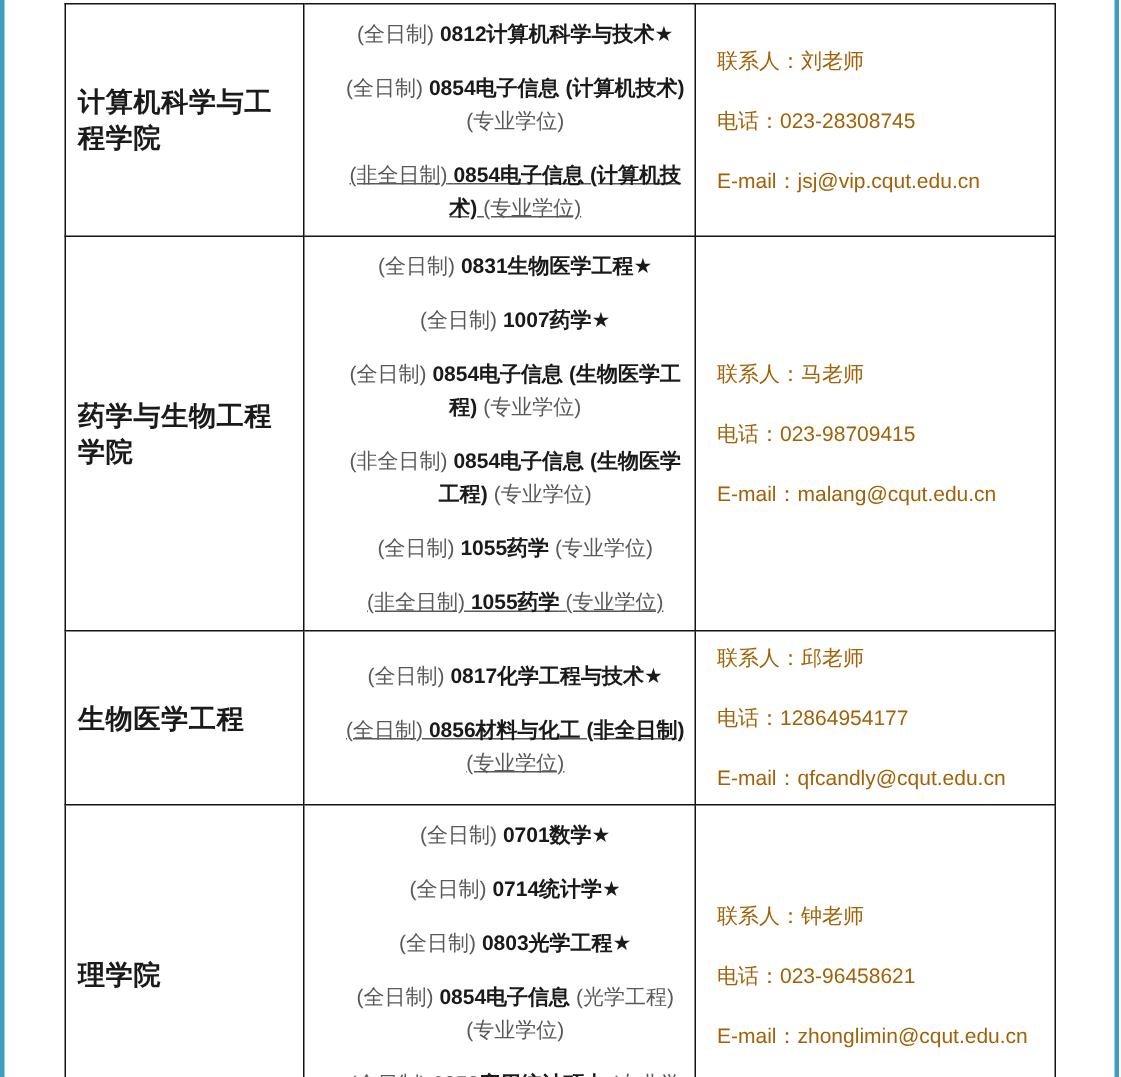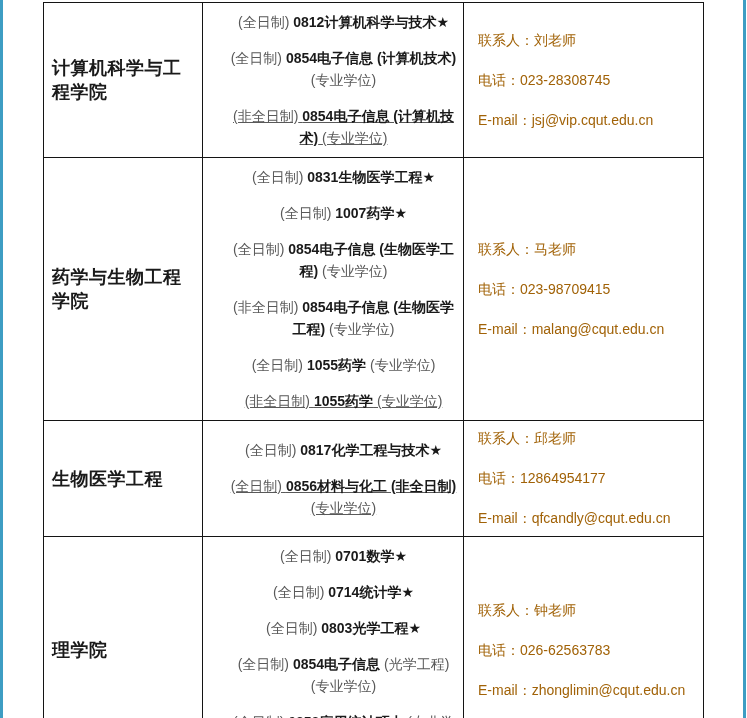--- a/index.html
+++ b/index.html
@@ -117,18 +117,18 @@
         <td class="college-cell">理学院</td>
         <td class="programs-cell">
           <p class="program"><span>(全日制)</span> <span class="program-name">0701数学★</span></p>
           <p class="program"><span>(全日制)</span> <span class="program-name">0714统计学★</span></p>
           <p class="program"><span>(全日制)</span> <span class="program-name">0803光学工程★</span></p>
           <p class="program"><span>(全日制)</span> <span class="program-name">0854电子信息</span> <span>(光学工程)  (专业学位)</span></p>
           <p class="program"><span>(全日制)</span> <span class="program-name">0252应用统计硕士</span> <span>(专业学位)</span></p>
         </td>
         <td class="contact-cell">
           <p class="contact-line">联系人：钟老师</p>
-          <p class="contact-line">电话：026-62563783</p>
+          <p class="contact-line">电话：023-96458621</p>
           <p class="contact-line">E-mail：zhonglimin@cqut.edu.cn</p>
         </td>
       </tr>
     </tbody>
 </table>
 
 </body></html>

